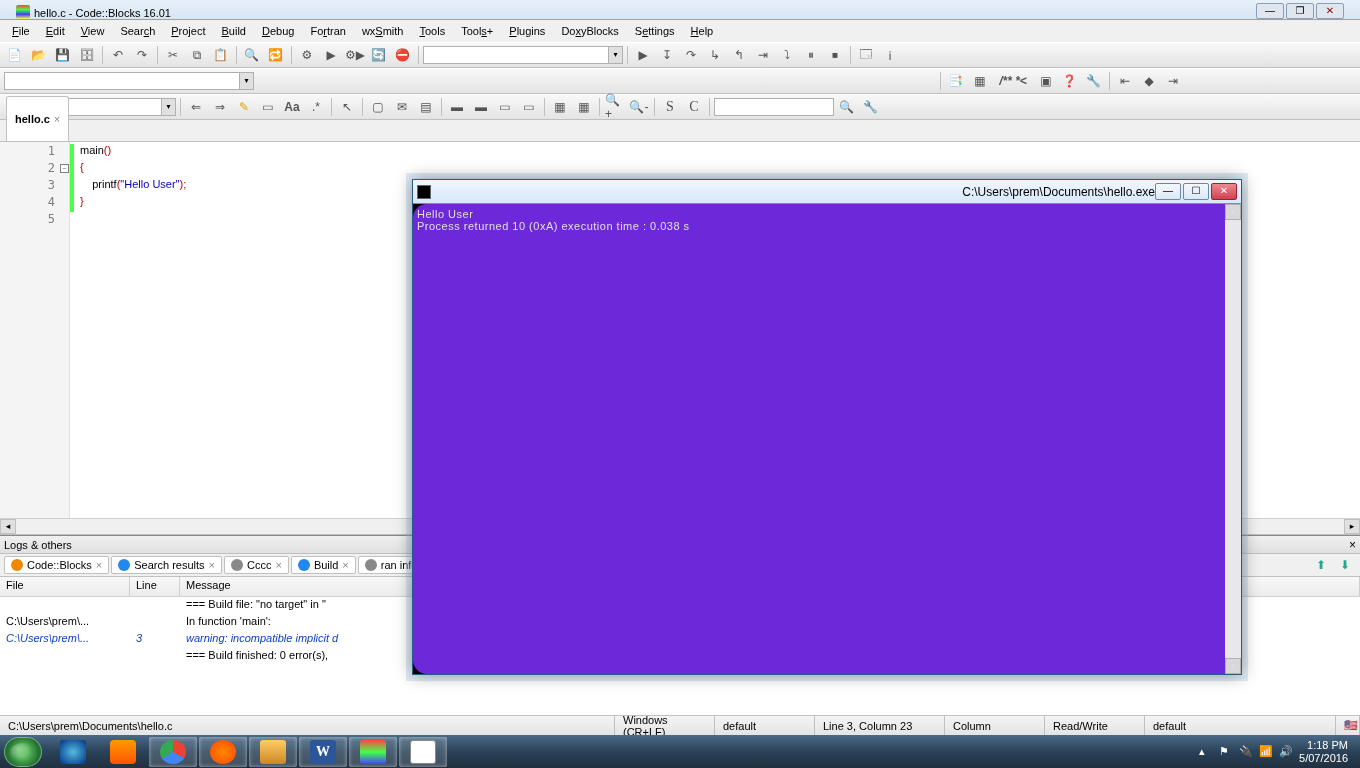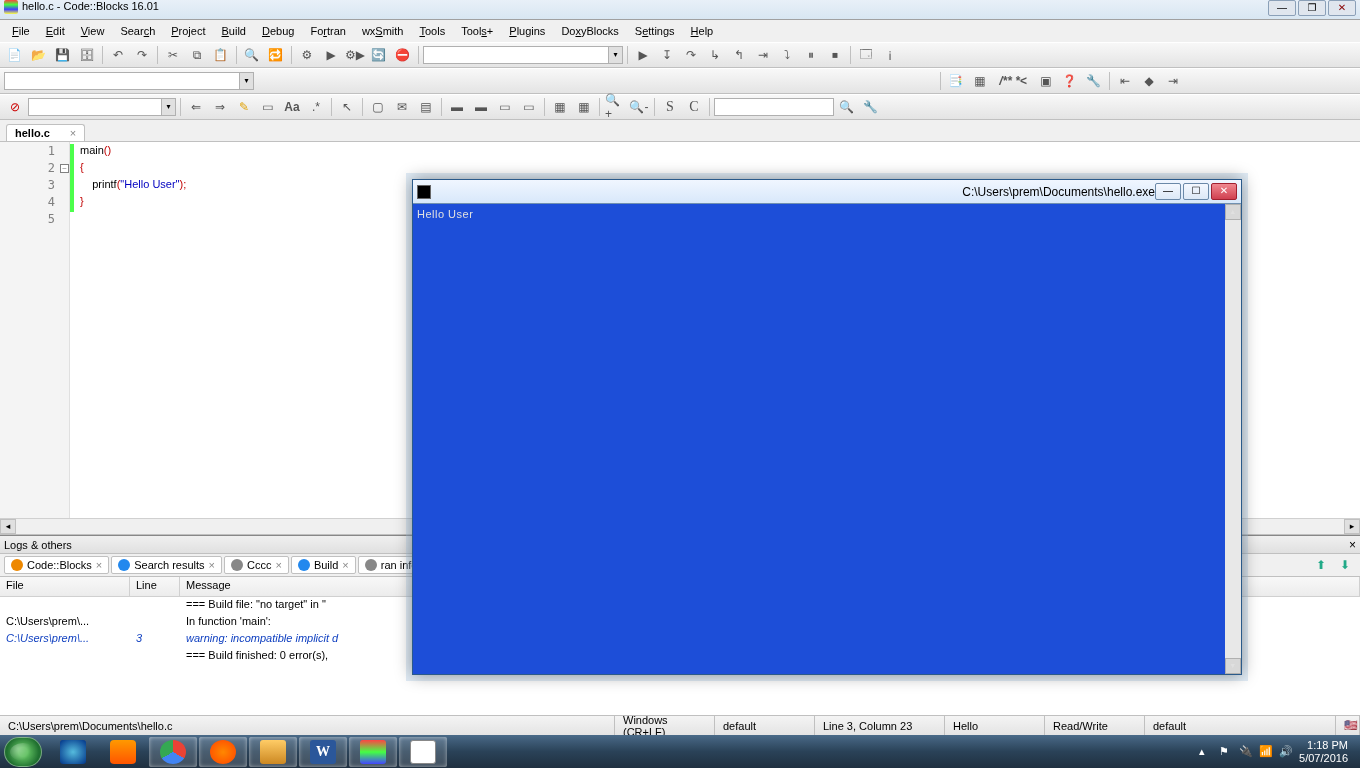--- a/index.html
+++ b/index.html
@@ -1,35 +1,35 @@
 <!DOCTYPE html>
 <html><head>
 <meta charset="utf-8">
 <style>
 * { margin: 0; padding: 0; box-sizing: border-box; font-family: 'Segoe UI', Tahoma, sans-serif; font-size: 11px; }
 body { width: 1360px; height: 768px; overflow: hidden; background: #668aa8; position: relative; }
 .app-window { width: 1360px; height: 735px; background: #f0f0f0; display: flex; flex-direction: column; }
-.titlebar { height: 20px; background: linear-gradient(#e8f0f8, #d8e6f2); display: flex; align-items: flex-start; padding: 0 4px; border-bottom: 1px solid #a0a0a0; }
+.titlebar { height: 20px; background: linear-gradient(#e8f0f8, #d8e6f2); display: flex; align-items: flex-end; padding: 0 16px; border-bottom: 1px solid #a0a0a0; }
 .titlebar .icon { width: 14px; height: 14px; background: linear-gradient(#ff4040, #40ff40, #4040ff, #ffff40); margin-right: 4px; border-radius: 2px; }
 .titlebar-title { flex: 0 0 auto; color: #000; }
 .titlebar-spacer { flex: 1; }
 .window-btns { display: flex; gap: 2px; }
 .window-btn { width: 28px; height: 16px; background: #e0e6ee; border: 1px solid #8ba0b8; border-radius: 2px; text-align: center; line-height: 13px; cursor: pointer; font-size: 10px; }
 .window-btn.close { color: #880000; }
 .menubar { height: 22px; background: #f0f0f0; display: flex; align-items: center; padding: 0 4px; gap: 0; }
 .menubar span { padding: 2px 8px; cursor: pointer; }
 .menubar span u { text-decoration: underline; }
 .toolbar { height: 26px; background: linear-gradient(#f8f8f8, #e4e4e4); border-top: 1px solid #fff; border-bottom: 1px solid #c0c0c0; display: flex; align-items: center; padding: 0 4px; gap: 2px; }
 .tb-btn { width: 22px; height: 20px; border: 1px solid transparent; border-radius: 2px; display: flex; align-items: center; justify-content: center; cursor: pointer; font-size: 12px; color: #555; }
 .tb-sep { width: 1px; height: 18px; background: #c0c0c0; margin: 0 2px; }
 .tb-combo { width: 250px; height: 18px; border: 1px solid #b0b0b0; background: #fff; display: flex; align-items: center; justify-content: flex-end; }
 .tb-combo-arrow { width: 14px; height: 16px; background: #e0e0e0; border-left: 1px solid #b0b0b0; text-align: center; font-size: 8px; line-height: 16px; }
 .toolbar2 { display: flex; }
 .tab-strip { height: 22px; background: #f0f0f0; display: flex; align-items: flex-end; padding-left: 6px; border-bottom: 1px solid #c0c0c0; }
-.tab { background: #fff; border: 1px solid #c0c0c0; border-bottom: none; padding: 2px 8px; border-radius: 3px 3px 0 0; display: flex; align-items: center; gap: 20px; font-weight: bold; }
+.tab { background: #fff; border: 1px solid #c0c0c0; border-bottom: none; padding: 16px 8px; border-radius: 3px 3px 0 0; display: flex; align-items: center; gap: 4px; font-weight: bold; }
 .tab .closex { color: #888; cursor: pointer; font-weight: normal; }
 .editor { flex: 1; background: #fff; display: flex; overflow: hidden; position: relative; border-bottom: 1px solid #c0c0c0; }
 .gutter { width: 70px; background: #f4f4f4; border-right: 1px solid #e0e0e0; padding-top: 2px; }
 .gutter-line { height: 17px; text-align: right; padding-right: 14px; color: #808080; font-family: 'Consolas', monospace; font-size: 12px; position: relative; }
 .gutter-fold { position: absolute; right: 0; top: 3px; width: 9px; height: 9px; border: 1px solid #808080; background: #fff; font-size: 8px; line-height: 7px; text-align: center; }
 .change-bar { width: 4px; background: #4cff4c; }
 .code { flex: 1; padding: 2px 6px; font-family: 'Consolas', monospace; font-size: 12px; }
 .code-line { height: 17px; white-space: pre; }
 .paren { color: #c00000; }
 .brace { color: #c00000; }
@@ -66,21 +66,21 @@
 .sb-flag { width: 24px; text-align: center; }
 
 
 .console { position: absolute; left: 412px; top: 179px; width: 830px; height: 496px; border: 1px solid #2a5a8a; box-shadow: 0 0 16px rgba(0,0,0,.4), 0 0 0 6px rgba(170,200,230,.35); background: #000; display: flex; flex-direction: column; }
 .console-titlebar { height: 24px; background: linear-gradient(#f0f6ff, #d8e8fa); display: flex; align-items: center; padding: 0 4px; border-bottom: 1px solid #7090b0; }
 .console-titlebar .cicon { width: 14px; height: 14px; background: #000; border: 1px solid #666; margin-right: 6px; }
 .console-title { flex: 1; color: #000; font-size: 12px; text-align: right; }
 .console-btns { display: flex; gap: 2px; }
 .console-btn { width: 26px; height: 17px; border: 1px solid #6a88a8; background: linear-gradient(#f4f8ff,#dce8f6); border-radius: 2px; text-align: center; font-size: 10px; line-height: 14px; cursor: pointer; }
 .console-btn.close2 { background: linear-gradient(#f08890,#d04050); color: #fff; border-color: #a02030; }
-.console-body { flex: 1; background: #1d4ed8; color: #e0e0e0; font-family: 'Lucida Console', 'Consolas', monospace; font-size: 14px; padding: 4px; position: relative; letter-spacing: 0.5px; }
+.console-body { flex: 1; background: #6d28d9; color: #e0e0e0; font-family: 'Lucida Console', 'Consolas', monospace; font-size: 14px; padding: 4px; position: relative; letter-spacing: 0.5px; border-radius: 14px; }
 .console-scroll { position: absolute; right: 0; top: 0; bottom: 0; width: 16px; background: #e8e8e8; display: flex; flex-direction: column; }
 .cs-btn { height: 16px; background: #d8d8d8; border: 1px solid #b0b0b0; text-align: center; font-size: 8px; line-height: 13px; }
 .cs-track { flex: 1; }
 
 
 .taskbar { position: absolute; bottom: 0; left: 0; right: 0; height: 33px; background: linear-gradient(#4a6a88, #2a4258 50%, #203040); display: flex; align-items: center; padding: 0 4px; }
 .start { width: 38px; height: 30px; border-radius: 16px; background: radial-gradient(circle,#60c060 20%,#207030 70%); margin-right: 6px; border: 1px solid rgba(255,255,255,.4); position: relative; }
 .start::after { content: ""; position: absolute; inset: 5px; border-radius: 50%; background: radial-gradient(circle at 30% 30%, #fff5, transparent 60%); }
 .task-icon { width: 48px; height: 30px; margin: 0 1px; display: flex; align-items: center; justify-content: center; border-radius: 2px; }
 .task-icon.active { background: rgba(255,255,255,.15); box-shadow: inset 0 0 4px rgba(255,255,255,.5); }
@@ -317,39 +317,40 @@
           </div>
         </div>
     </div>
   </div>
 
   <div class="statusbar">
     <div class="sb-path">C:\Users\prem\Documents\hello.c</div>
     <div class="sb-enc">Windows (CR+LF)</div>
     <div class="sb-mode">default</div>
     <div class="sb-pos">Line 3, Column 23</div>
-    <div class="sb-ins">Hello</div>
+    <div class="sb-ins">Column</div>
     <div class="sb-rw">Read/Write</div>
     <div class="sb-def">default</div>
     <div class="sb-flag">🇺🇸</div>
   </div>
 </div>
 
 <div class="console">
   <div class="console-titlebar">
     <div class="cicon"></div>
     <div class="console-title">C:\Users\prem\Documents\hello.exe</div>
     <div class="console-btns">
       <div class="console-btn">—</div>
       <div class="console-btn">☐</div>
       <div class="console-btn close2">✕</div>
     </div>
   </div>
   <div class="console-body">
     <div>Hello User</div>
+    <div>Process returned 10 (0xA)   execution time : 0.038 s</div>
     <div class="console-scroll">
       <div class="cs-btn">▴</div>
       <div class="cs-track"></div>
       <div class="cs-btn">▾</div>
     </div>
   </div>
 </div>
 
 <div class="taskbar">
   <div class="start"></div>

